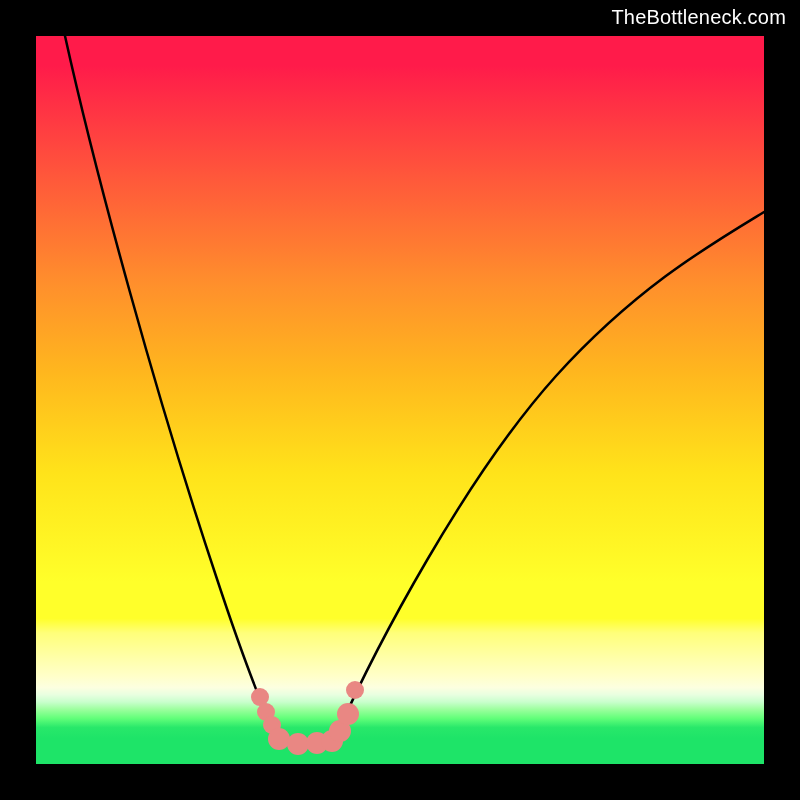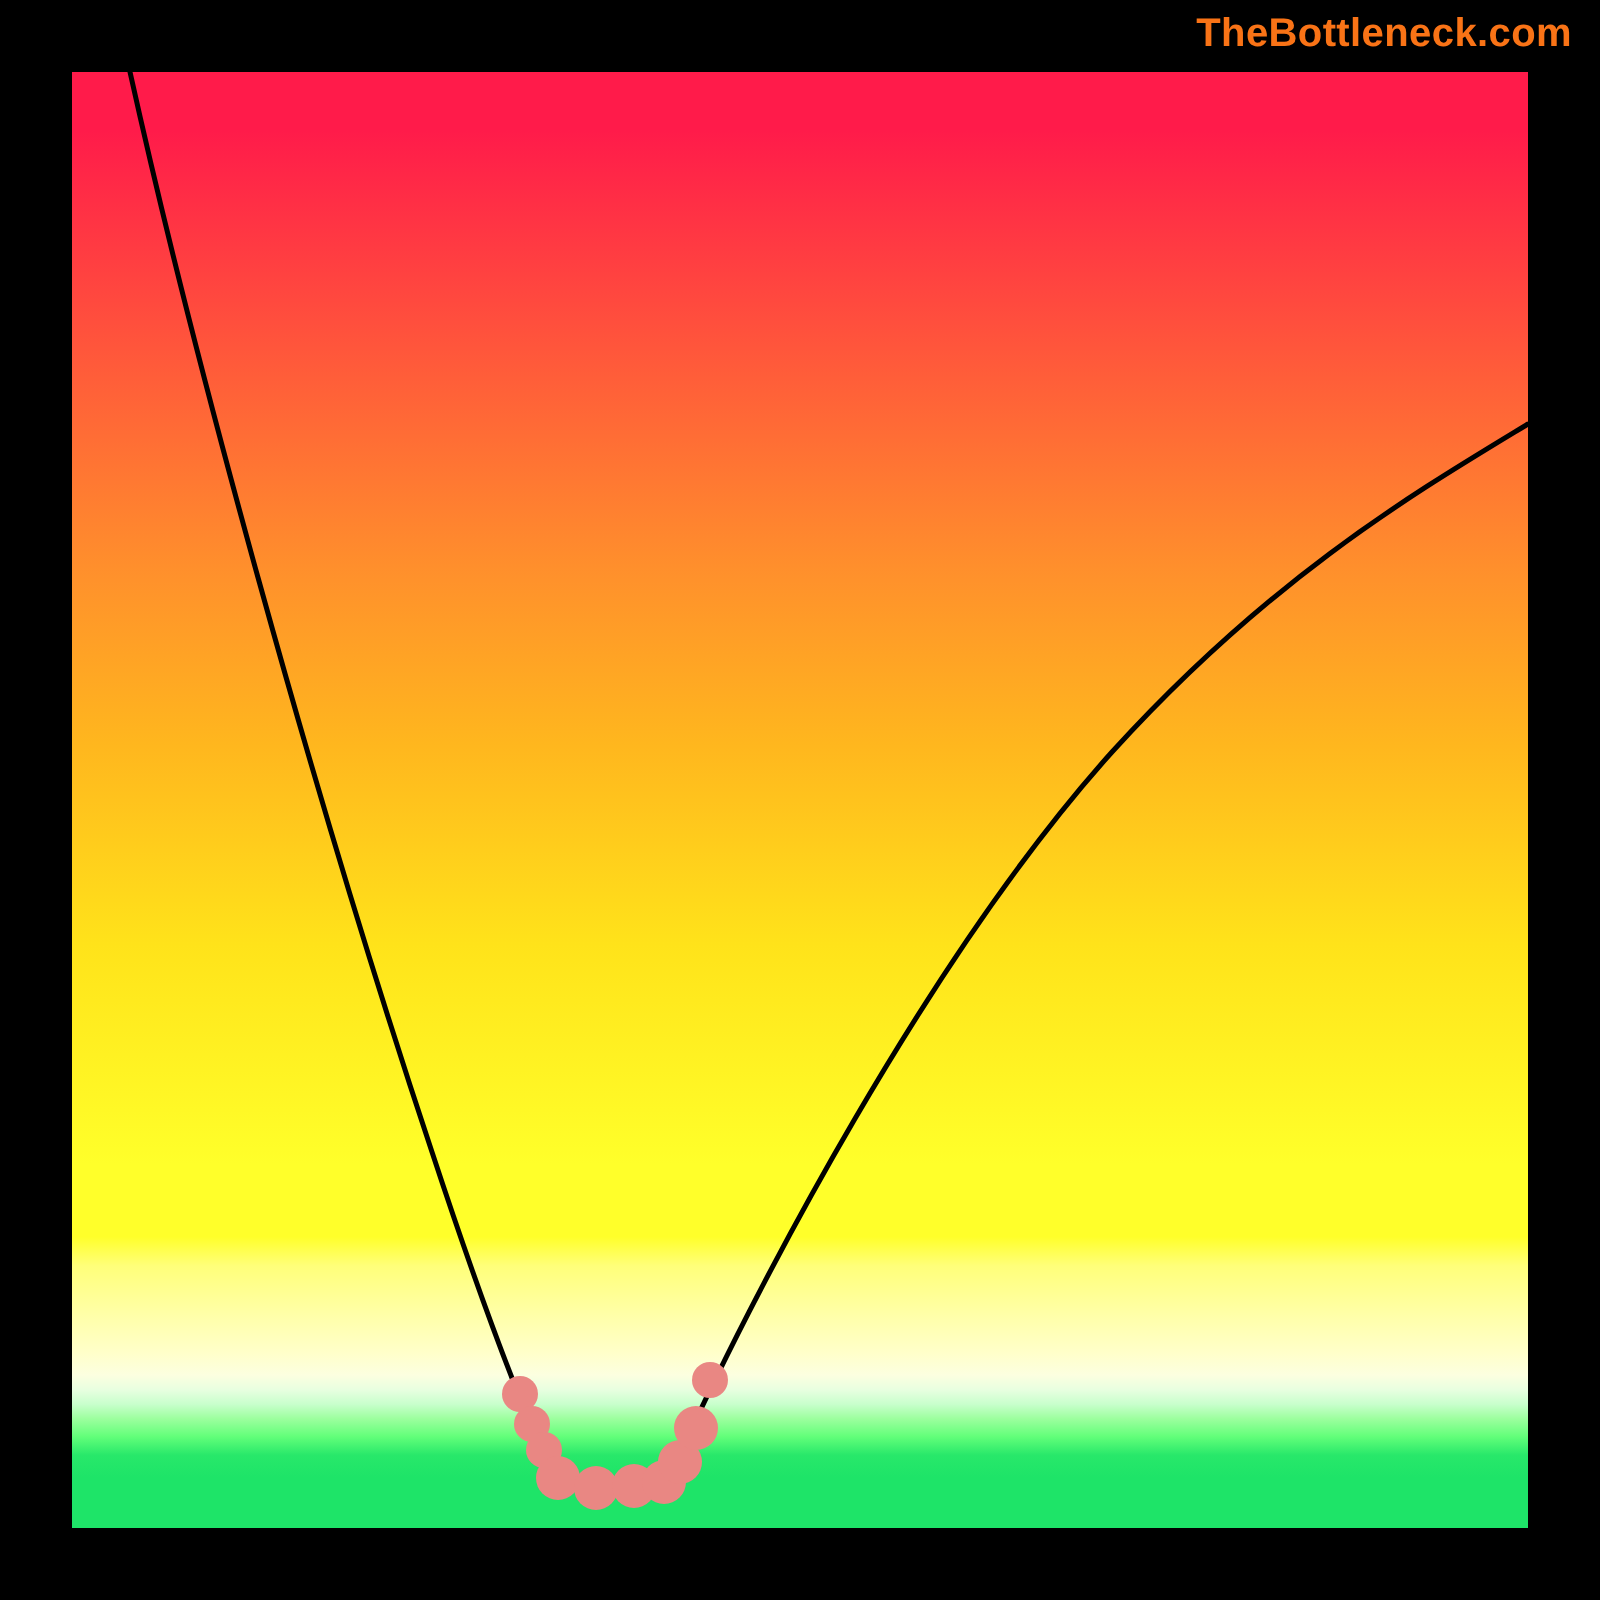--- a/index.html
+++ b/index.html
@@ -62,24 +62,23 @@
   }
   .marker {
     position: absolute;
     background: #e98783;
     border-radius: 50%;
   }
   .marker.lg { width: 22px; height: 22px; margin-left: -11px; margin-top: -11px; }
   .marker.md { width: 18px; height: 18px; margin-left: -9px; margin-top: -9px; }
   .attribution {
     position: absolute;
-    color: #f97316;
+    color: #ffffff;
     font-size: 20px;
     letter-spacing: 0.2px;
-    font-weight: bold;
   }
 </style>
 </head>
 <body>
 
 <div class="stage">
 
   <div class="plot-area">
     <div class="gradient"></div>
 

